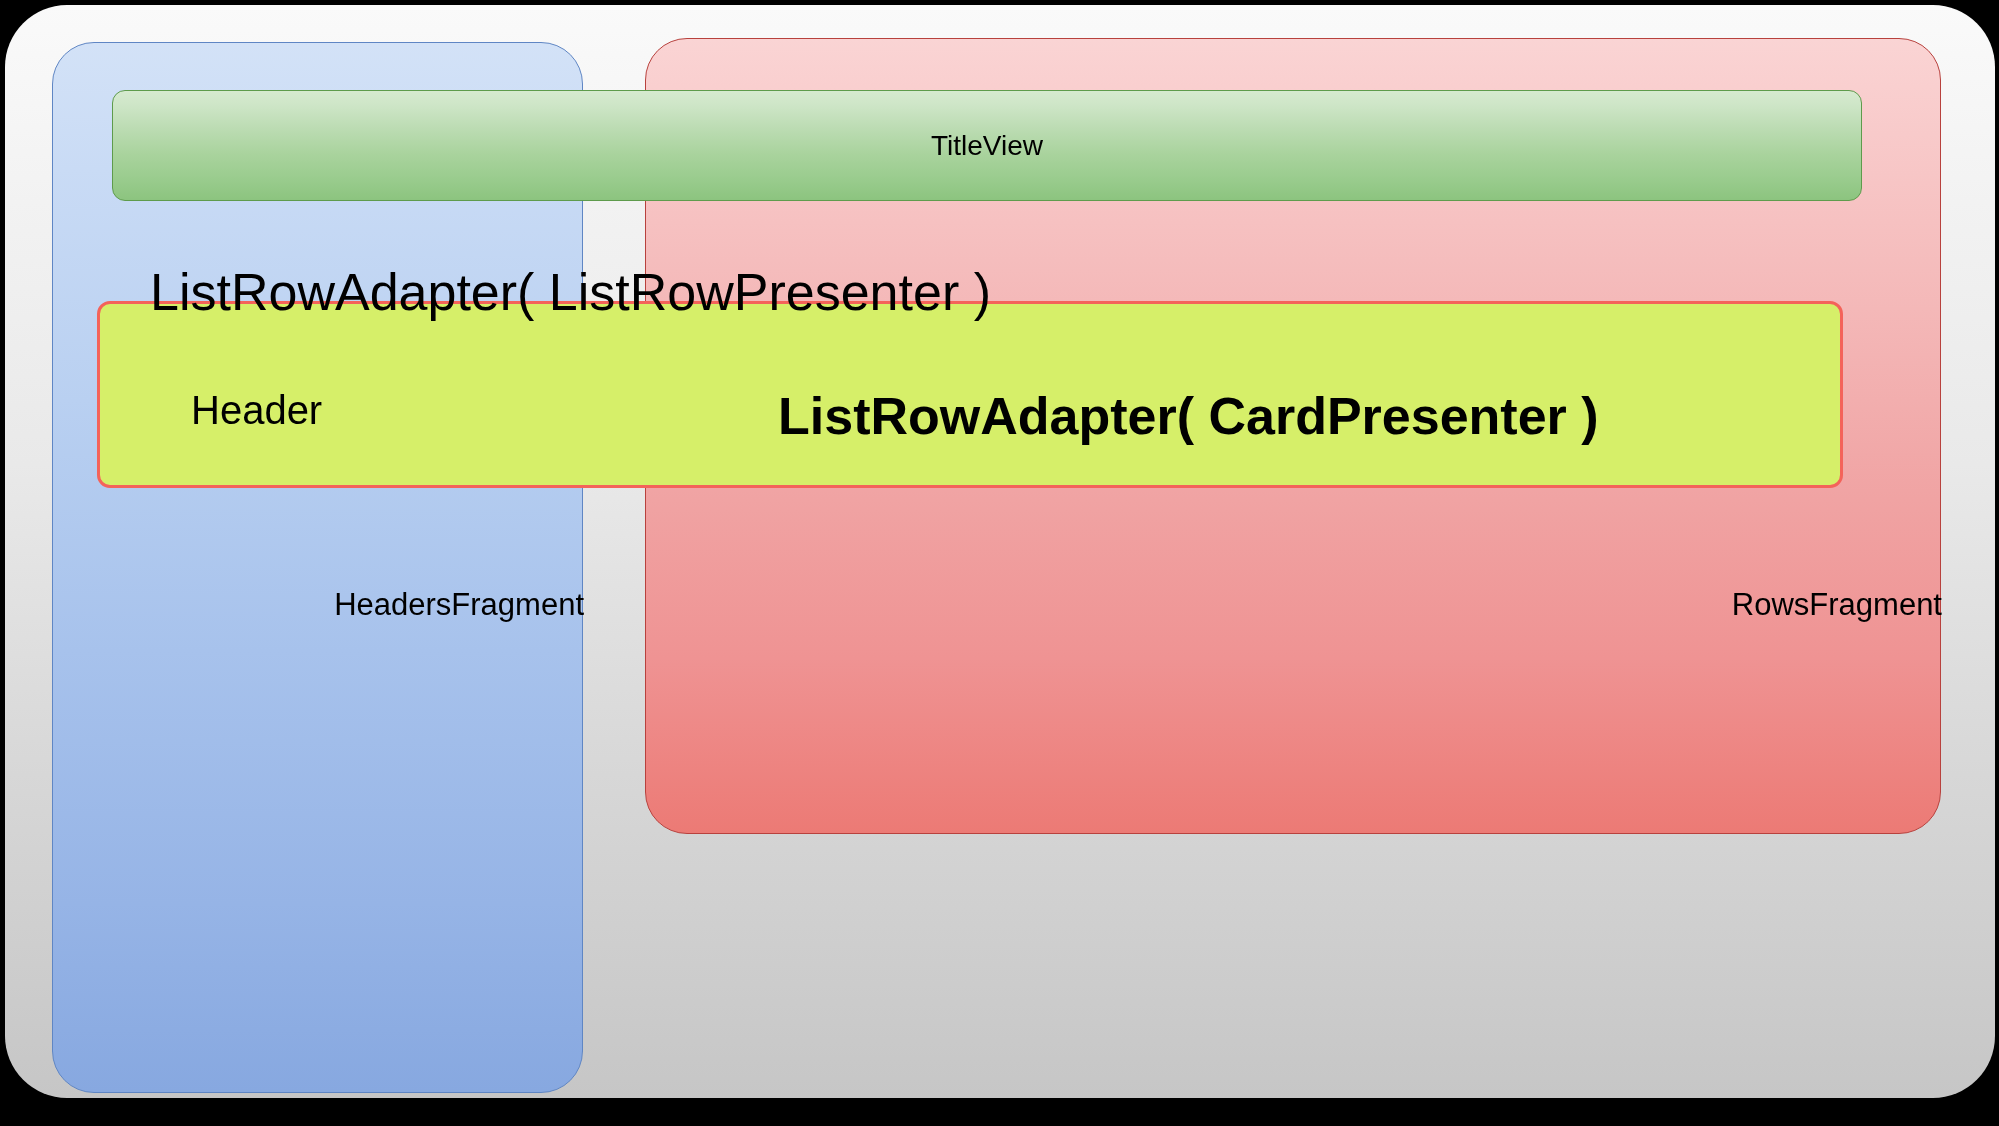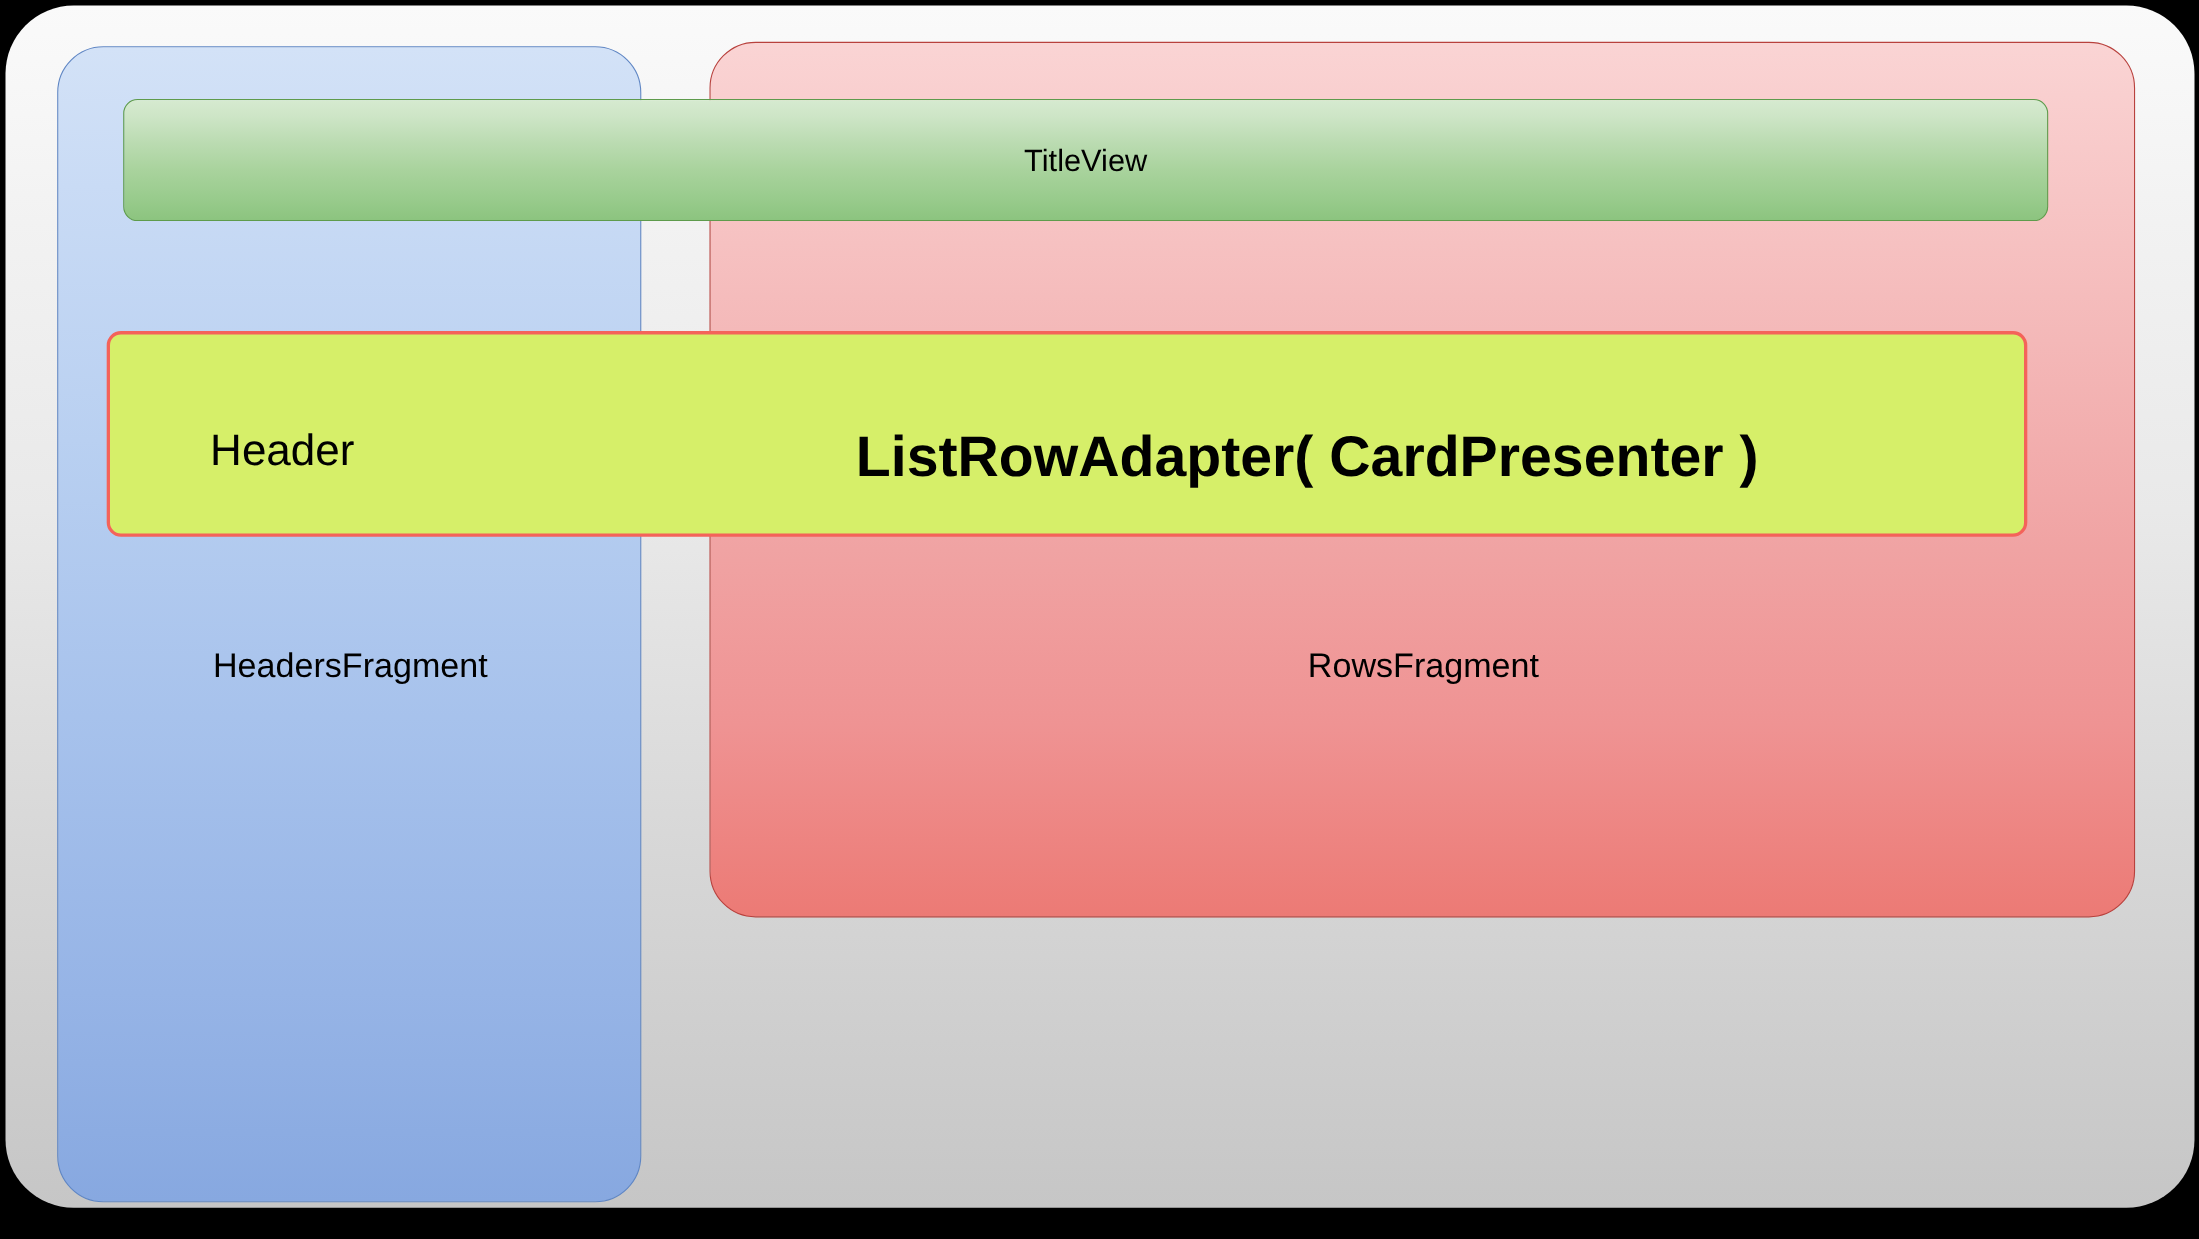--- a/index.html
+++ b/index.html
@@ -59,21 +59,21 @@
     border: 1px solid #b8413d;
     box-sizing: border-box;
   }
 
   
   .fragment-label {
     position: absolute;
     font-size: 31px;
     color: #000000;
     white-space: nowrap;
-    text-align: center;
+    text-align: right;
     line-height: 1;
   }
   .headers-label {
     left: 0;
     top: 546px;
     width: 531px;
   }
   .rows-label {
     left: 0;
     top: 550px;
@@ -164,20 +164,21 @@
     </div>
 
     <div class="rows-fragment">
       <div class="fragment-label rows-label">RowsFragment</div>
     </div>
 
     <div class="title-view">
       <span class="title-view-label">TitleView</span>
     </div>
 
+    <div class="listrow-adapter-caption">ListRowAdapter( ListRowPresenter )</div>
 
     <div class="row-box"></div>
 
     <div class="row-box-header-label">Header</div>
 
     <div class="row-box-card-label">ListRowAdapter( CardPresenter )</div>
 
   </div>
 </div>
 

